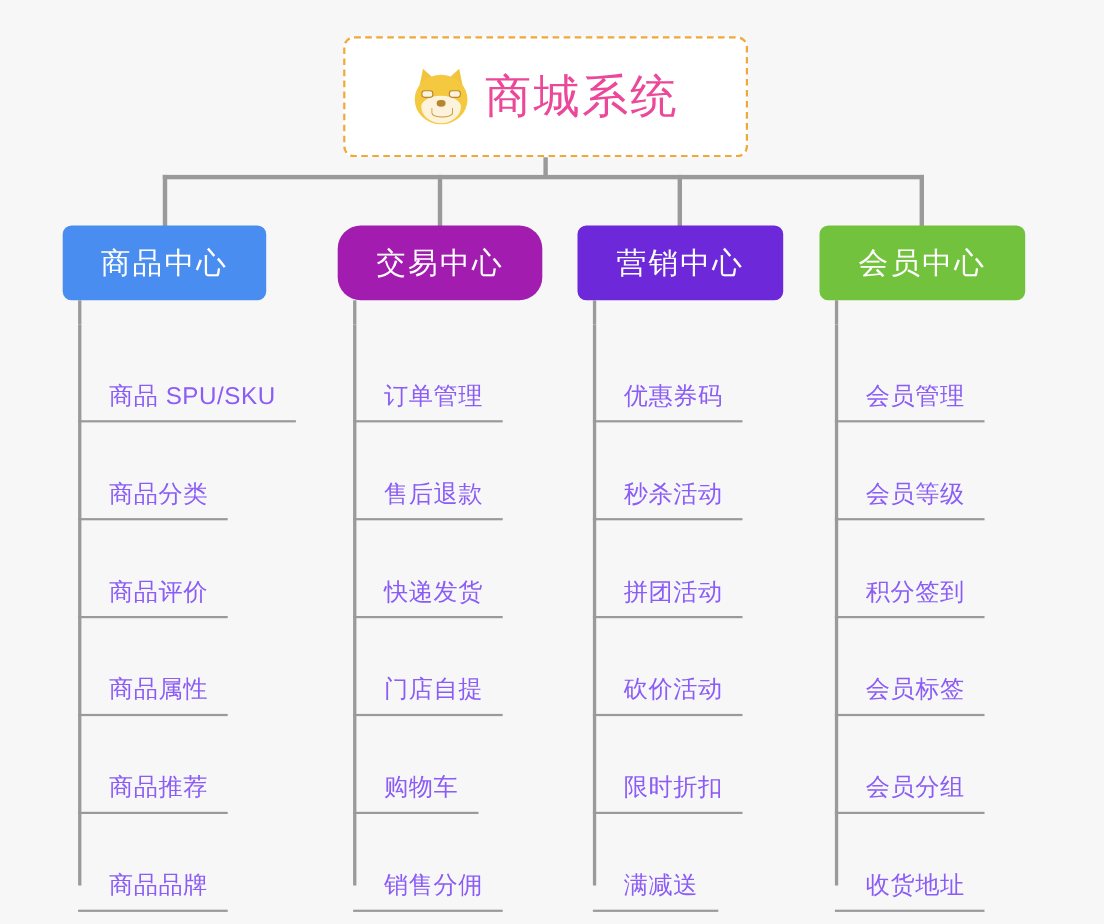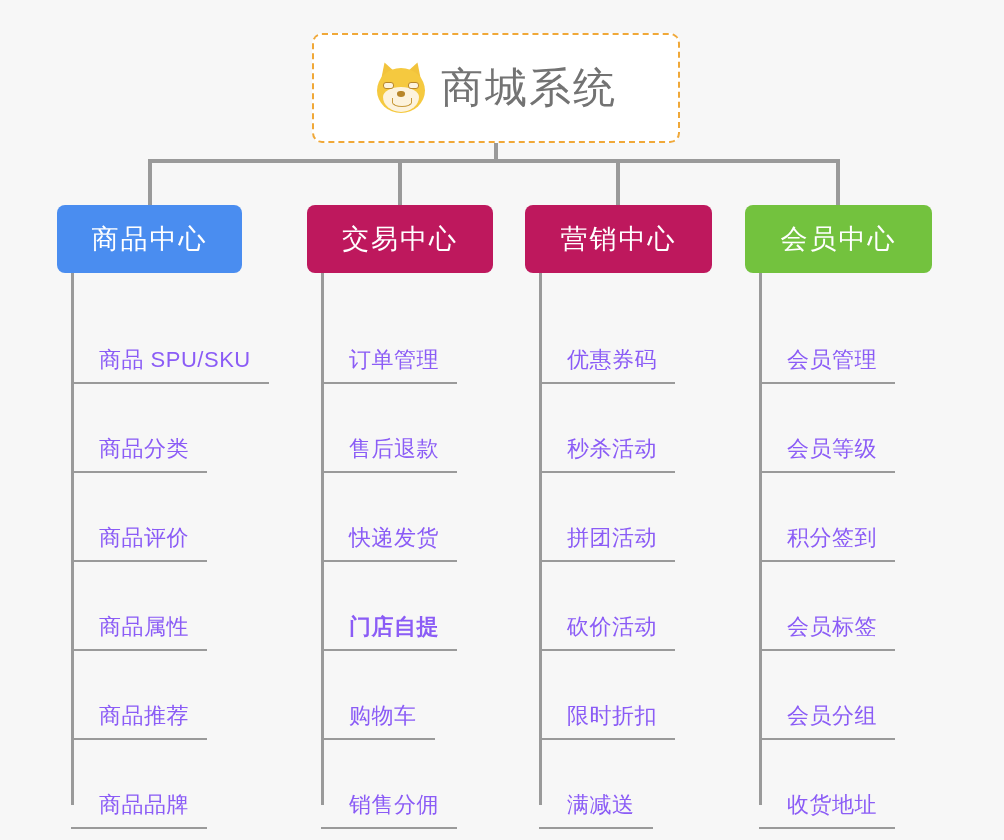--- a/index.html
+++ b/index.html
@@ -214,21 +214,21 @@
         <div class="ear l"></div>
         <div class="ear r"></div>
         <div class="head"></div>
         <div class="muzzle"></div>
         <div class="eye l"></div>
         <div class="eye r"></div>
         <div class="nose"></div>
         <div class="mouth"></div>
       </div>
     </div>
-    <div class="root-title" style="color: #737373;">商城系统</div>
+    <div class="root-title" style="color: #ec4899;">商城系统</div>
   </div>
 
   <div class="conn conn-stem" style="background: rgb(154, 154, 154);"></div>
   <div class="conn conn-bus" style="background: rgb(154, 154, 154);"></div>
   <div class="conn conn-drop d1" style="background: rgb(154, 154, 154);"></div>
   <div class="conn conn-drop d2" style="background: rgb(154, 154, 154);"></div>
   <div class="conn conn-drop d3" style="background: rgb(154, 154, 154);"></div>
   <div class="conn conn-drop d4" style="background: rgb(154, 154, 154);"></div>
 
   <div class="branch b1">
@@ -252,48 +252,48 @@
       <li class="leaf">
         <div class="leaf-inner" style="border-bottom-color: rgb(154, 154, 154);"><span class="leaf-label">商品推荐</span></div>
       </li>
       <li class="leaf">
         <div class="leaf-inner" style="border-bottom-color: rgb(154, 154, 154);"><span class="leaf-label">商品品牌</span></div>
       </li>
     </ul>
   </div>
 
   <div class="branch b2">
-    <div class="branch-header" style="background: #be185d;">
+    <div class="branch-header" style="background: #a21caf; border-radius: 21px;">
       <span>交易中心</span>
     </div>
     <div class="branch-stem" style="background: rgb(154, 154, 154);"></div>
     <ul class="leaf-list">
       <li class="leaf">
         <div class="leaf-inner" style="border-bottom-color: rgb(154, 154, 154);"><span class="leaf-label">订单管理</span></div>
       </li>
       <li class="leaf">
         <div class="leaf-inner" style="border-bottom-color: rgb(154, 154, 154);"><span class="leaf-label">售后退款</span></div>
       </li>
       <li class="leaf">
         <div class="leaf-inner" style="border-bottom-color: rgb(154, 154, 154);"><span class="leaf-label">快递发货</span></div>
       </li>
       <li class="leaf">
-        <div class="leaf-inner" style="border-bottom-color: rgb(154, 154, 154); font-weight: bold;"><span class="leaf-label">门店自提</span></div>
+        <div class="leaf-inner" style="border-bottom-color: rgb(154, 154, 154);"><span class="leaf-label">门店自提</span></div>
       </li>
       <li class="leaf">
         <div class="leaf-inner" style="border-bottom-color: rgb(154, 154, 154);"><span class="leaf-label">购物车</span></div>
       </li>
       <li class="leaf">
         <div class="leaf-inner" style="border-bottom-color: rgb(154, 154, 154);"><span class="leaf-label">销售分佣</span></div>
       </li>
     </ul>
   </div>
 
   <div class="branch b3">
-    <div class="branch-header" style="background: #be185d; font-family: Liberation Serif, serif;">
+    <div class="branch-header" style="background: #6d28d9; font-family: Liberation Serif, serif;">
       <span>营销中心</span>
     </div>
     <div class="branch-stem" style="background: rgb(154, 154, 154);"></div>
     <ul class="leaf-list">
       <li class="leaf">
         <div class="leaf-inner" style="border-bottom-color: rgb(154, 154, 154);"><span class="leaf-label">优惠券码</span></div>
       </li>
       <li class="leaf">
         <div class="leaf-inner" style="border-bottom-color: rgb(154, 154, 154);"><span class="leaf-label">秒杀活动</span></div>
       </li>

